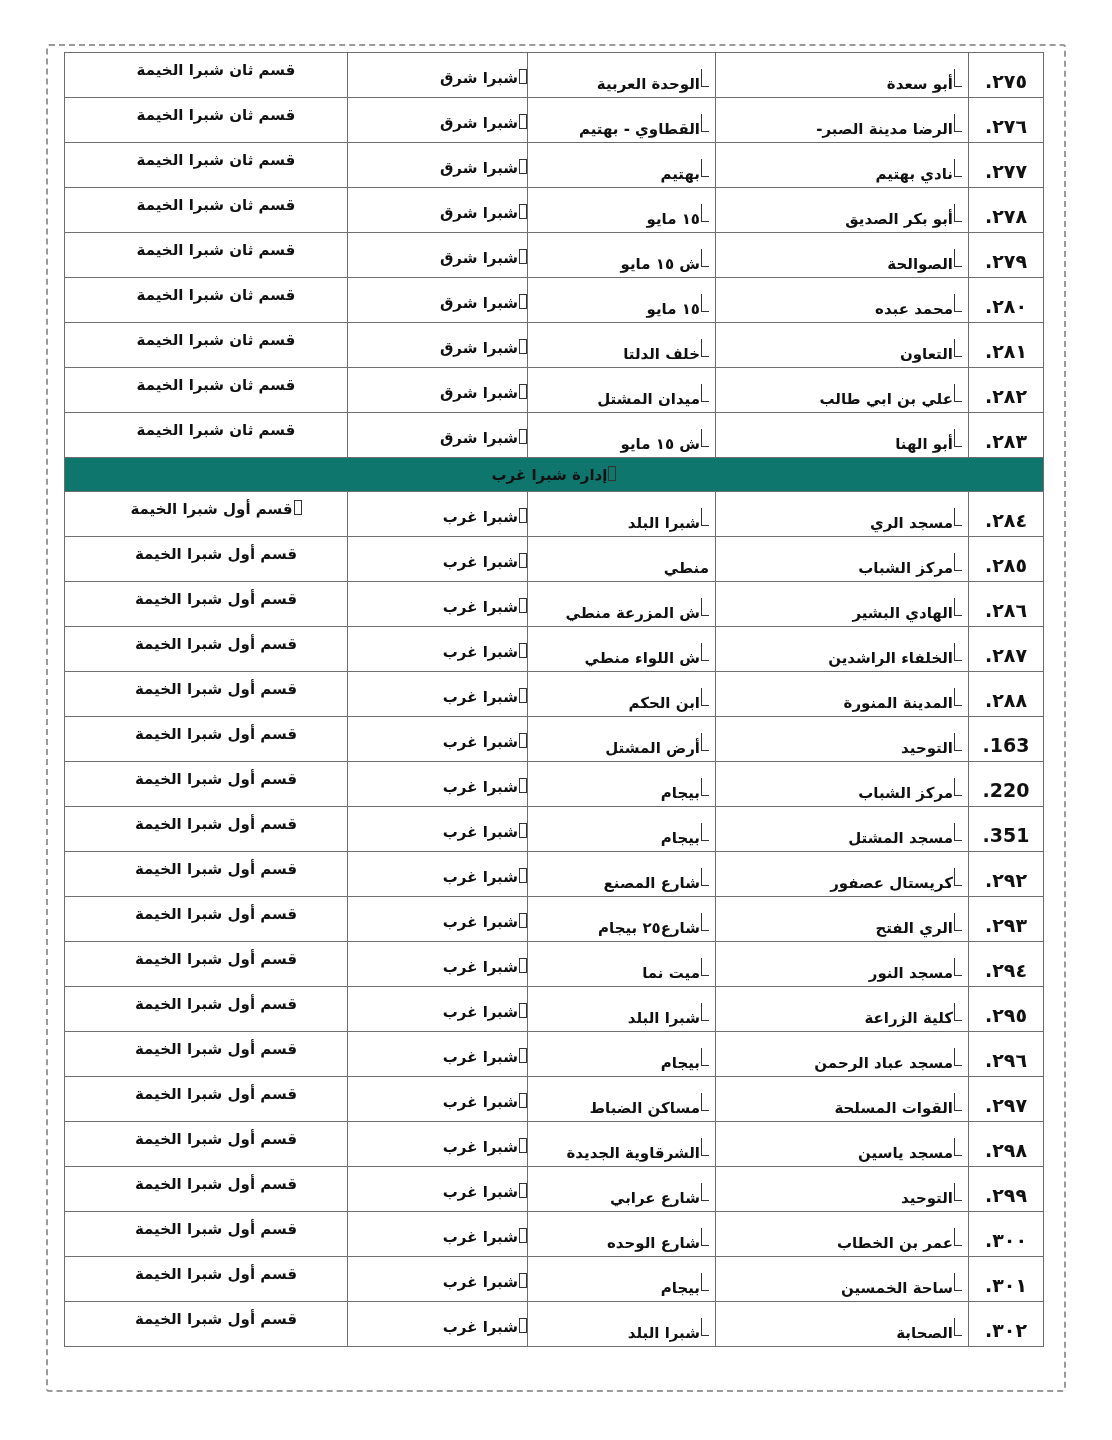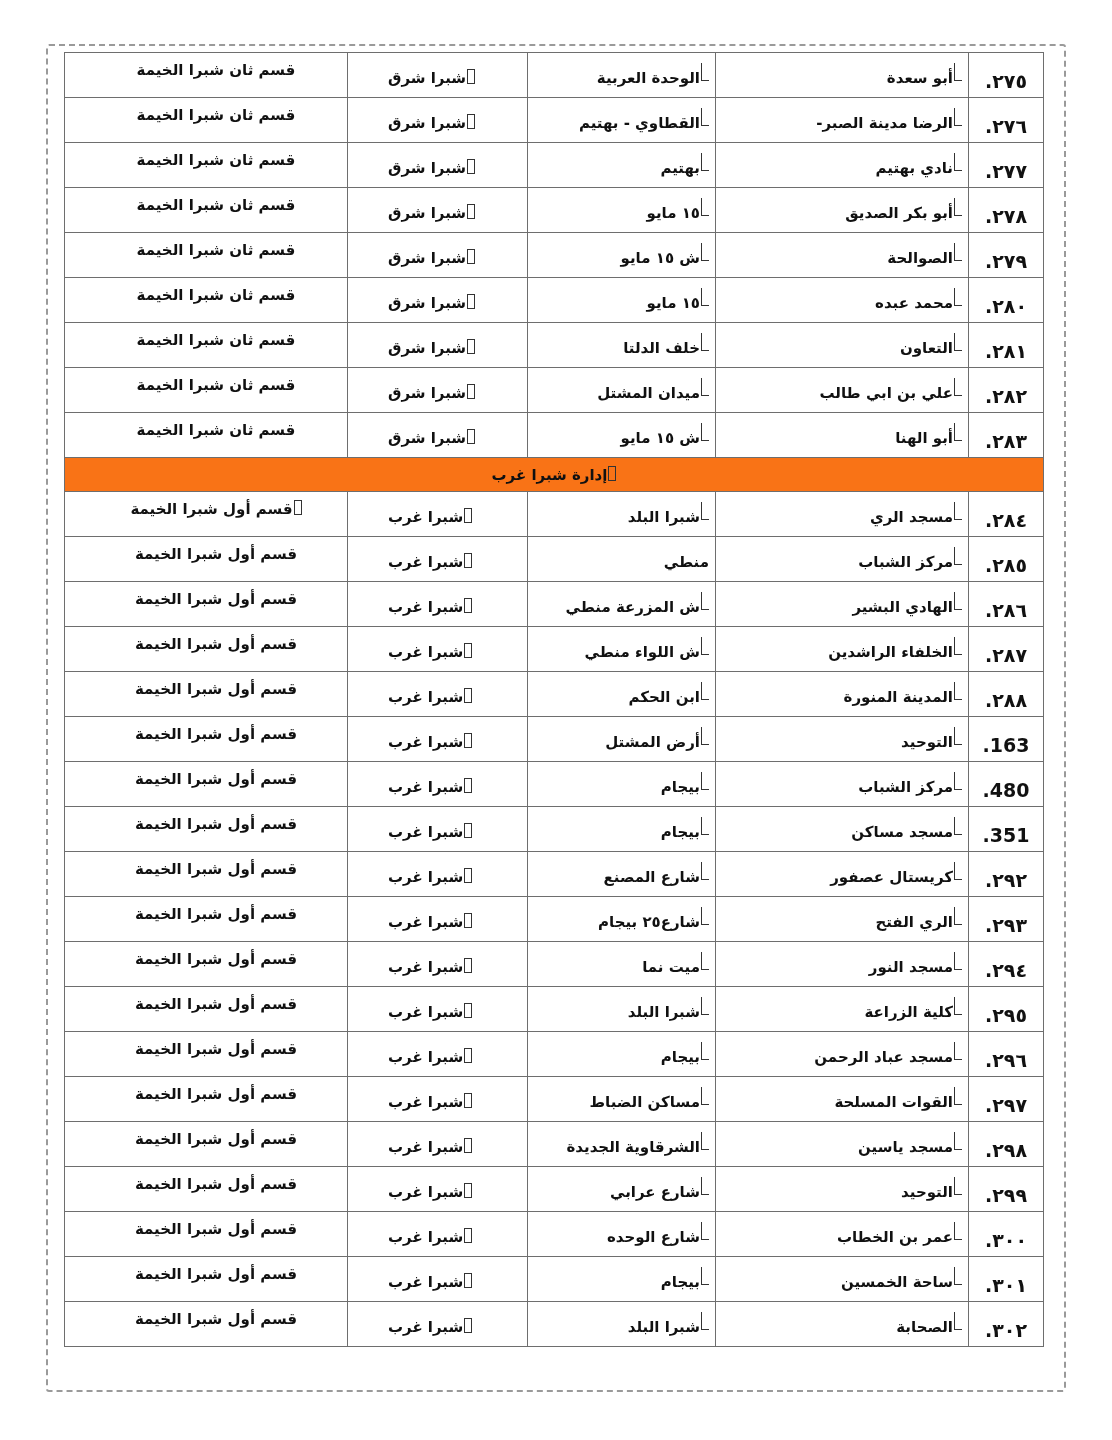--- a/index.html
+++ b/index.html
@@ -56,25 +56,25 @@
       text-align: center;
       font-size: 19px;
       font-family: "DejaVu Sans", sans-serif;
       padding-top: 12px;
     }
     td.name, td.addr {
       text-align: right;
       padding-right: 6px;
       padding-bottom: 4px;
       vertical-align: top;
-      padding-top: 16px;
+      padding-top: 22px;
       font-size: 15px;
     }
     td.admin {
-      text-align: left;
+      text-align: right;
       padding-left: 40px;
       font-size: 15px;
       padding-top: 6px;
       margin-top: 40px;
     }
     td.dept {
       text-align: center;
       font-size: 15px;
       padding-left: 20px;
       vertical-align: top;
@@ -91,21 +91,21 @@
       margin-left: 1px;
       box-sizing: border-box;
     }
     .mark.open-bottom {
       border-top: none;
       border-right: none;
       height: 18px;
       margin-top: -6px;
     }
     tr.section td {
-      background: #f97316;
+      background: #0f766e;
       height: 34px;
       text-align: center;
       font-size: 15px;
       color: #111;
       border: 1.5px solid #6e6e6e;
     }
   </style>
 </head>
 <body>
 
@@ -223,29 +223,29 @@
           <td class="dept"><span>قسم أول شبرا الخيمة</span></td>
         </tr>
         <tr>
           <td class="num"><span>163.</span></td>
           <td class="name"><span class="mark open-bottom"></span><span>التوحيد</span></td>
           <td class="addr"><span class="mark open-bottom"></span><span>أرض المشتل</span></td>
           <td class="admin"><span class="mark"></span><span>شبرا غرب</span></td>
           <td class="dept"><span>قسم أول شبرا الخيمة</span></td>
         </tr>
         <tr>
-          <td class="num"><span>480.</span></td>
+          <td class="num"><span>220.</span></td>
           <td class="name"><span class="mark open-bottom"></span><span>مركز الشباب</span></td>
           <td class="addr"><span class="mark open-bottom"></span><span>بيجام</span></td>
           <td class="admin"><span class="mark"></span><span>شبرا غرب</span></td>
           <td class="dept"><span>قسم أول شبرا الخيمة</span></td>
         </tr>
         <tr>
           <td class="num"><span>351.</span></td>
-          <td class="name"><span class="mark open-bottom"></span><span>مسجد مساكن</span></td>
+          <td class="name"><span class="mark open-bottom"></span><span>مسجد المشتل</span></td>
           <td class="addr"><span class="mark open-bottom"></span><span>بيجام</span></td>
           <td class="admin"><span class="mark"></span><span>شبرا غرب</span></td>
           <td class="dept"><span>قسم أول شبرا الخيمة</span></td>
         </tr>
         <tr>
           <td class="num"><span>٢٩٢.</span></td>
           <td class="name"><span class="mark open-bottom"></span><span>كريستال عصفور</span></td>
           <td class="addr"><span class="mark open-bottom"></span><span>شارع المصنع</span></td>
           <td class="admin"><span class="mark"></span><span>شبرا غرب</span></td>
           <td class="dept"><span>قسم أول شبرا الخيمة</span></td>

